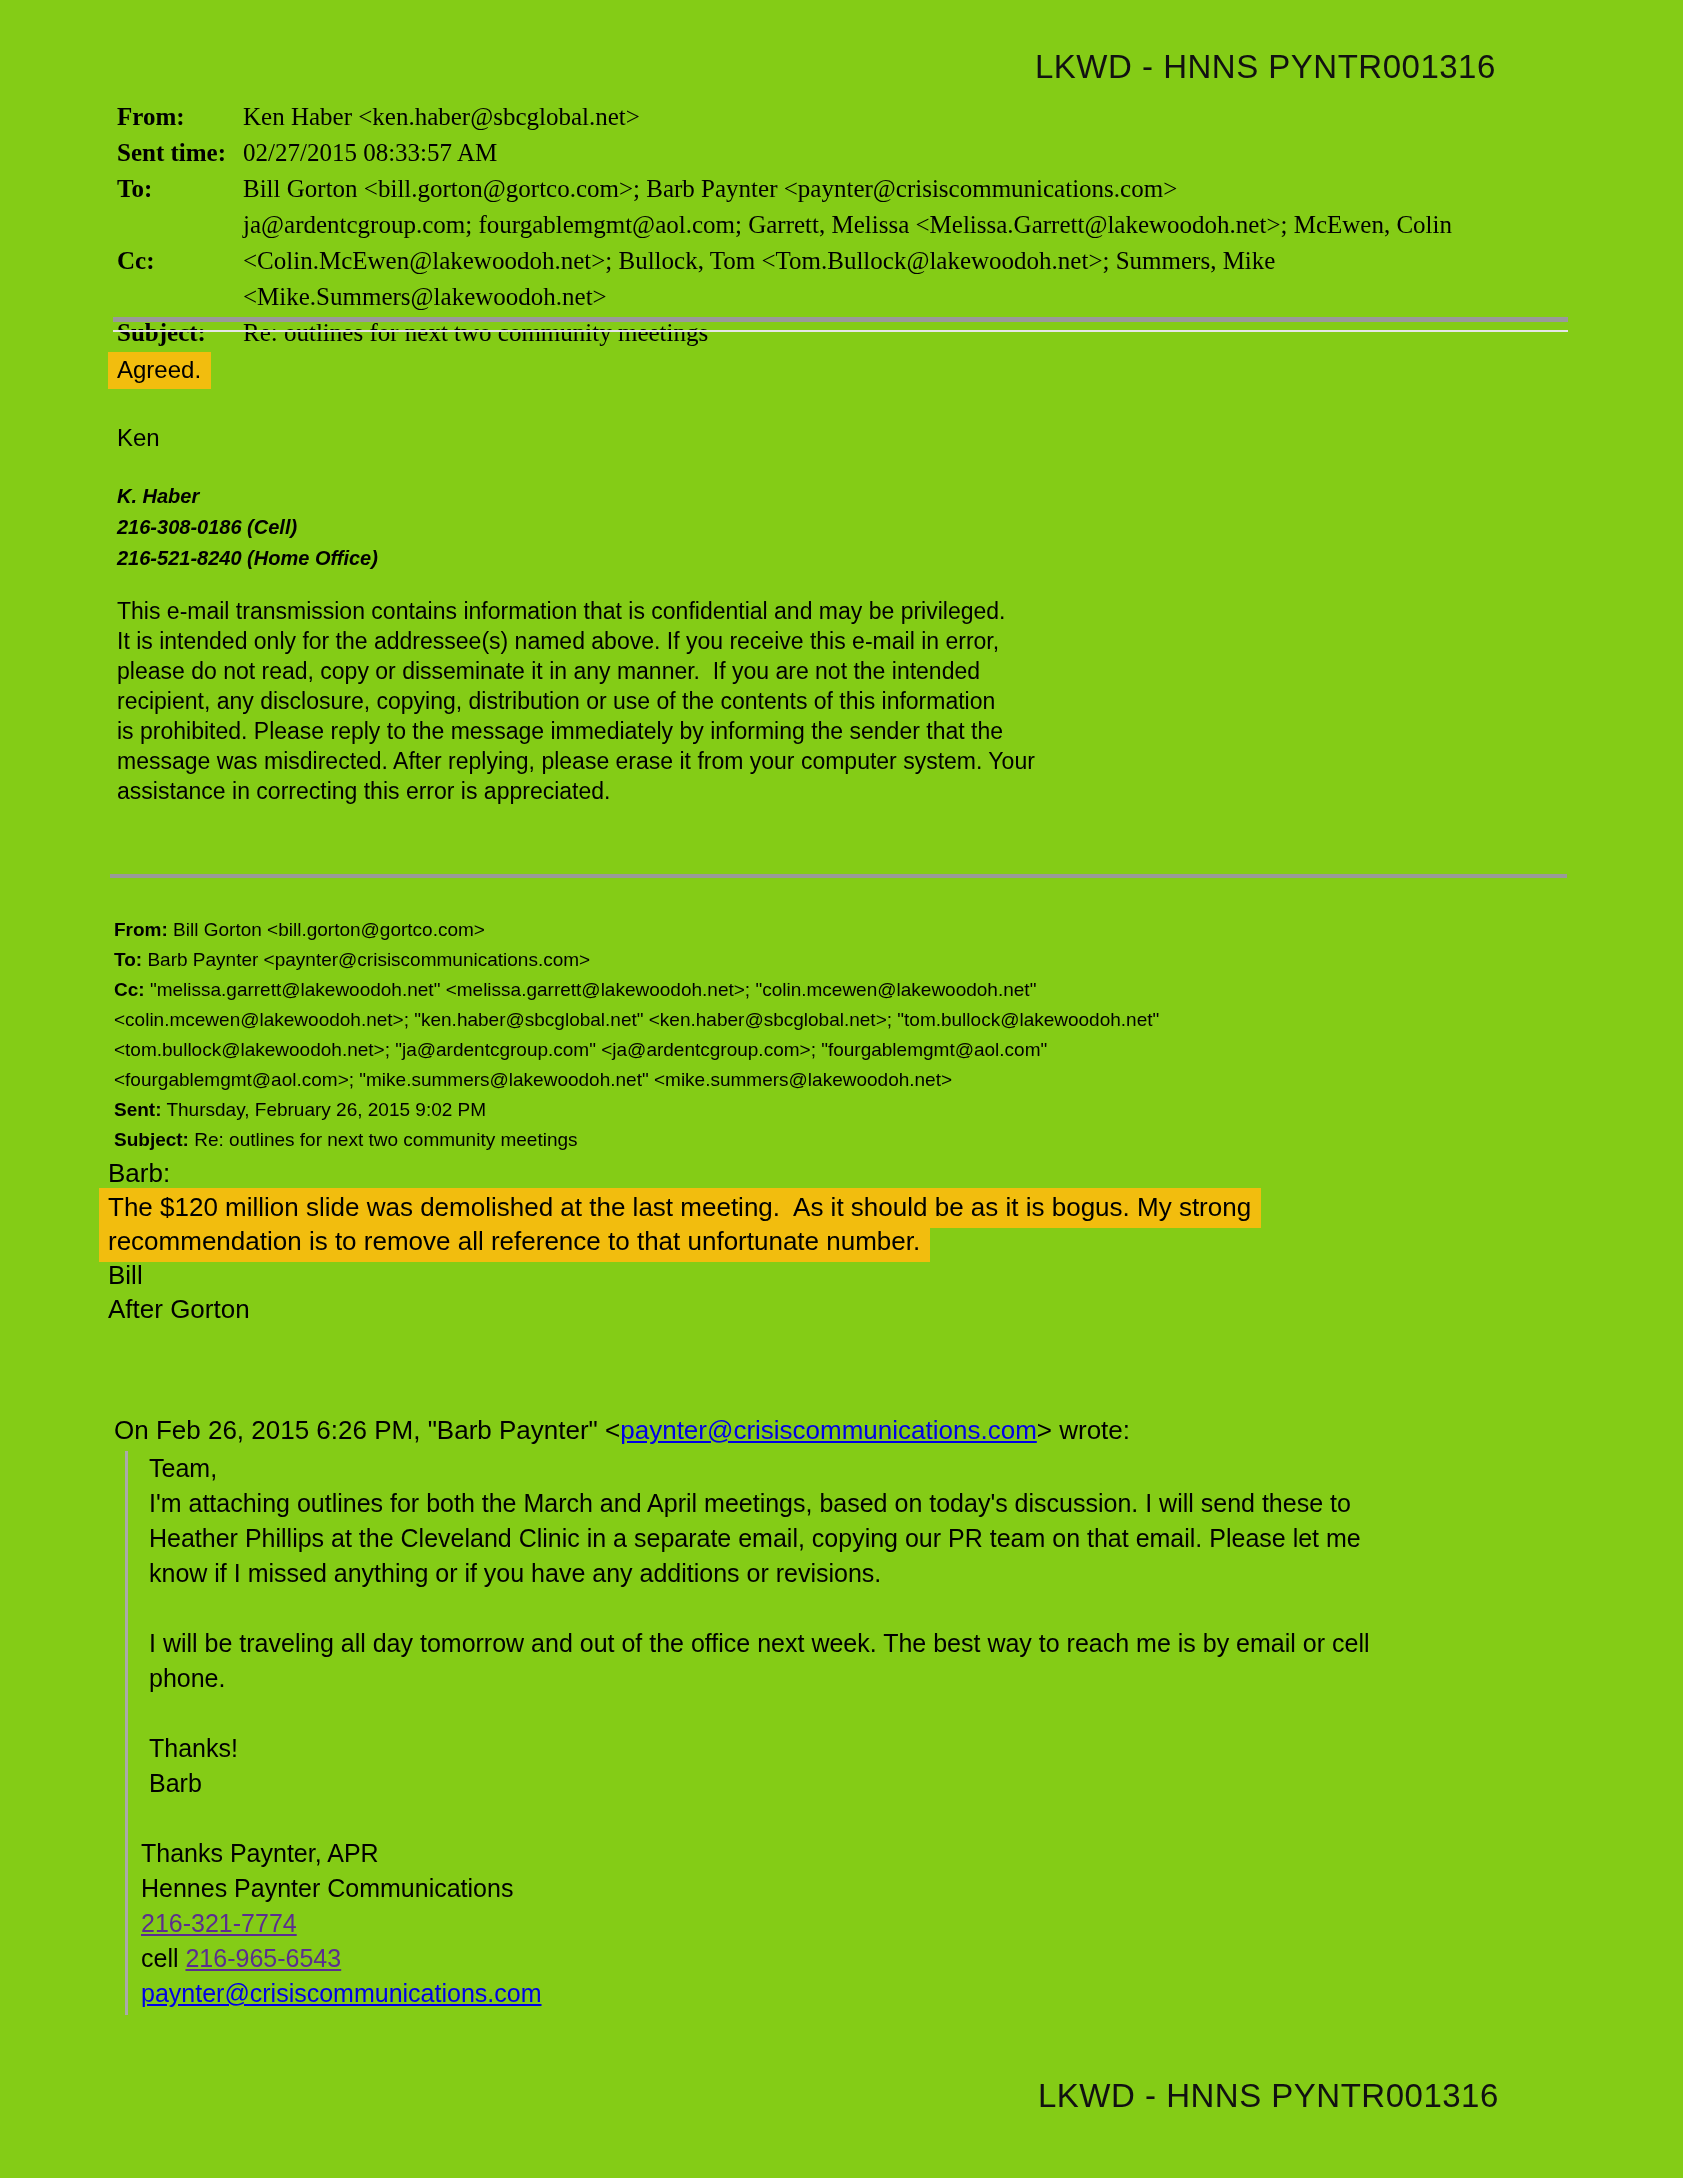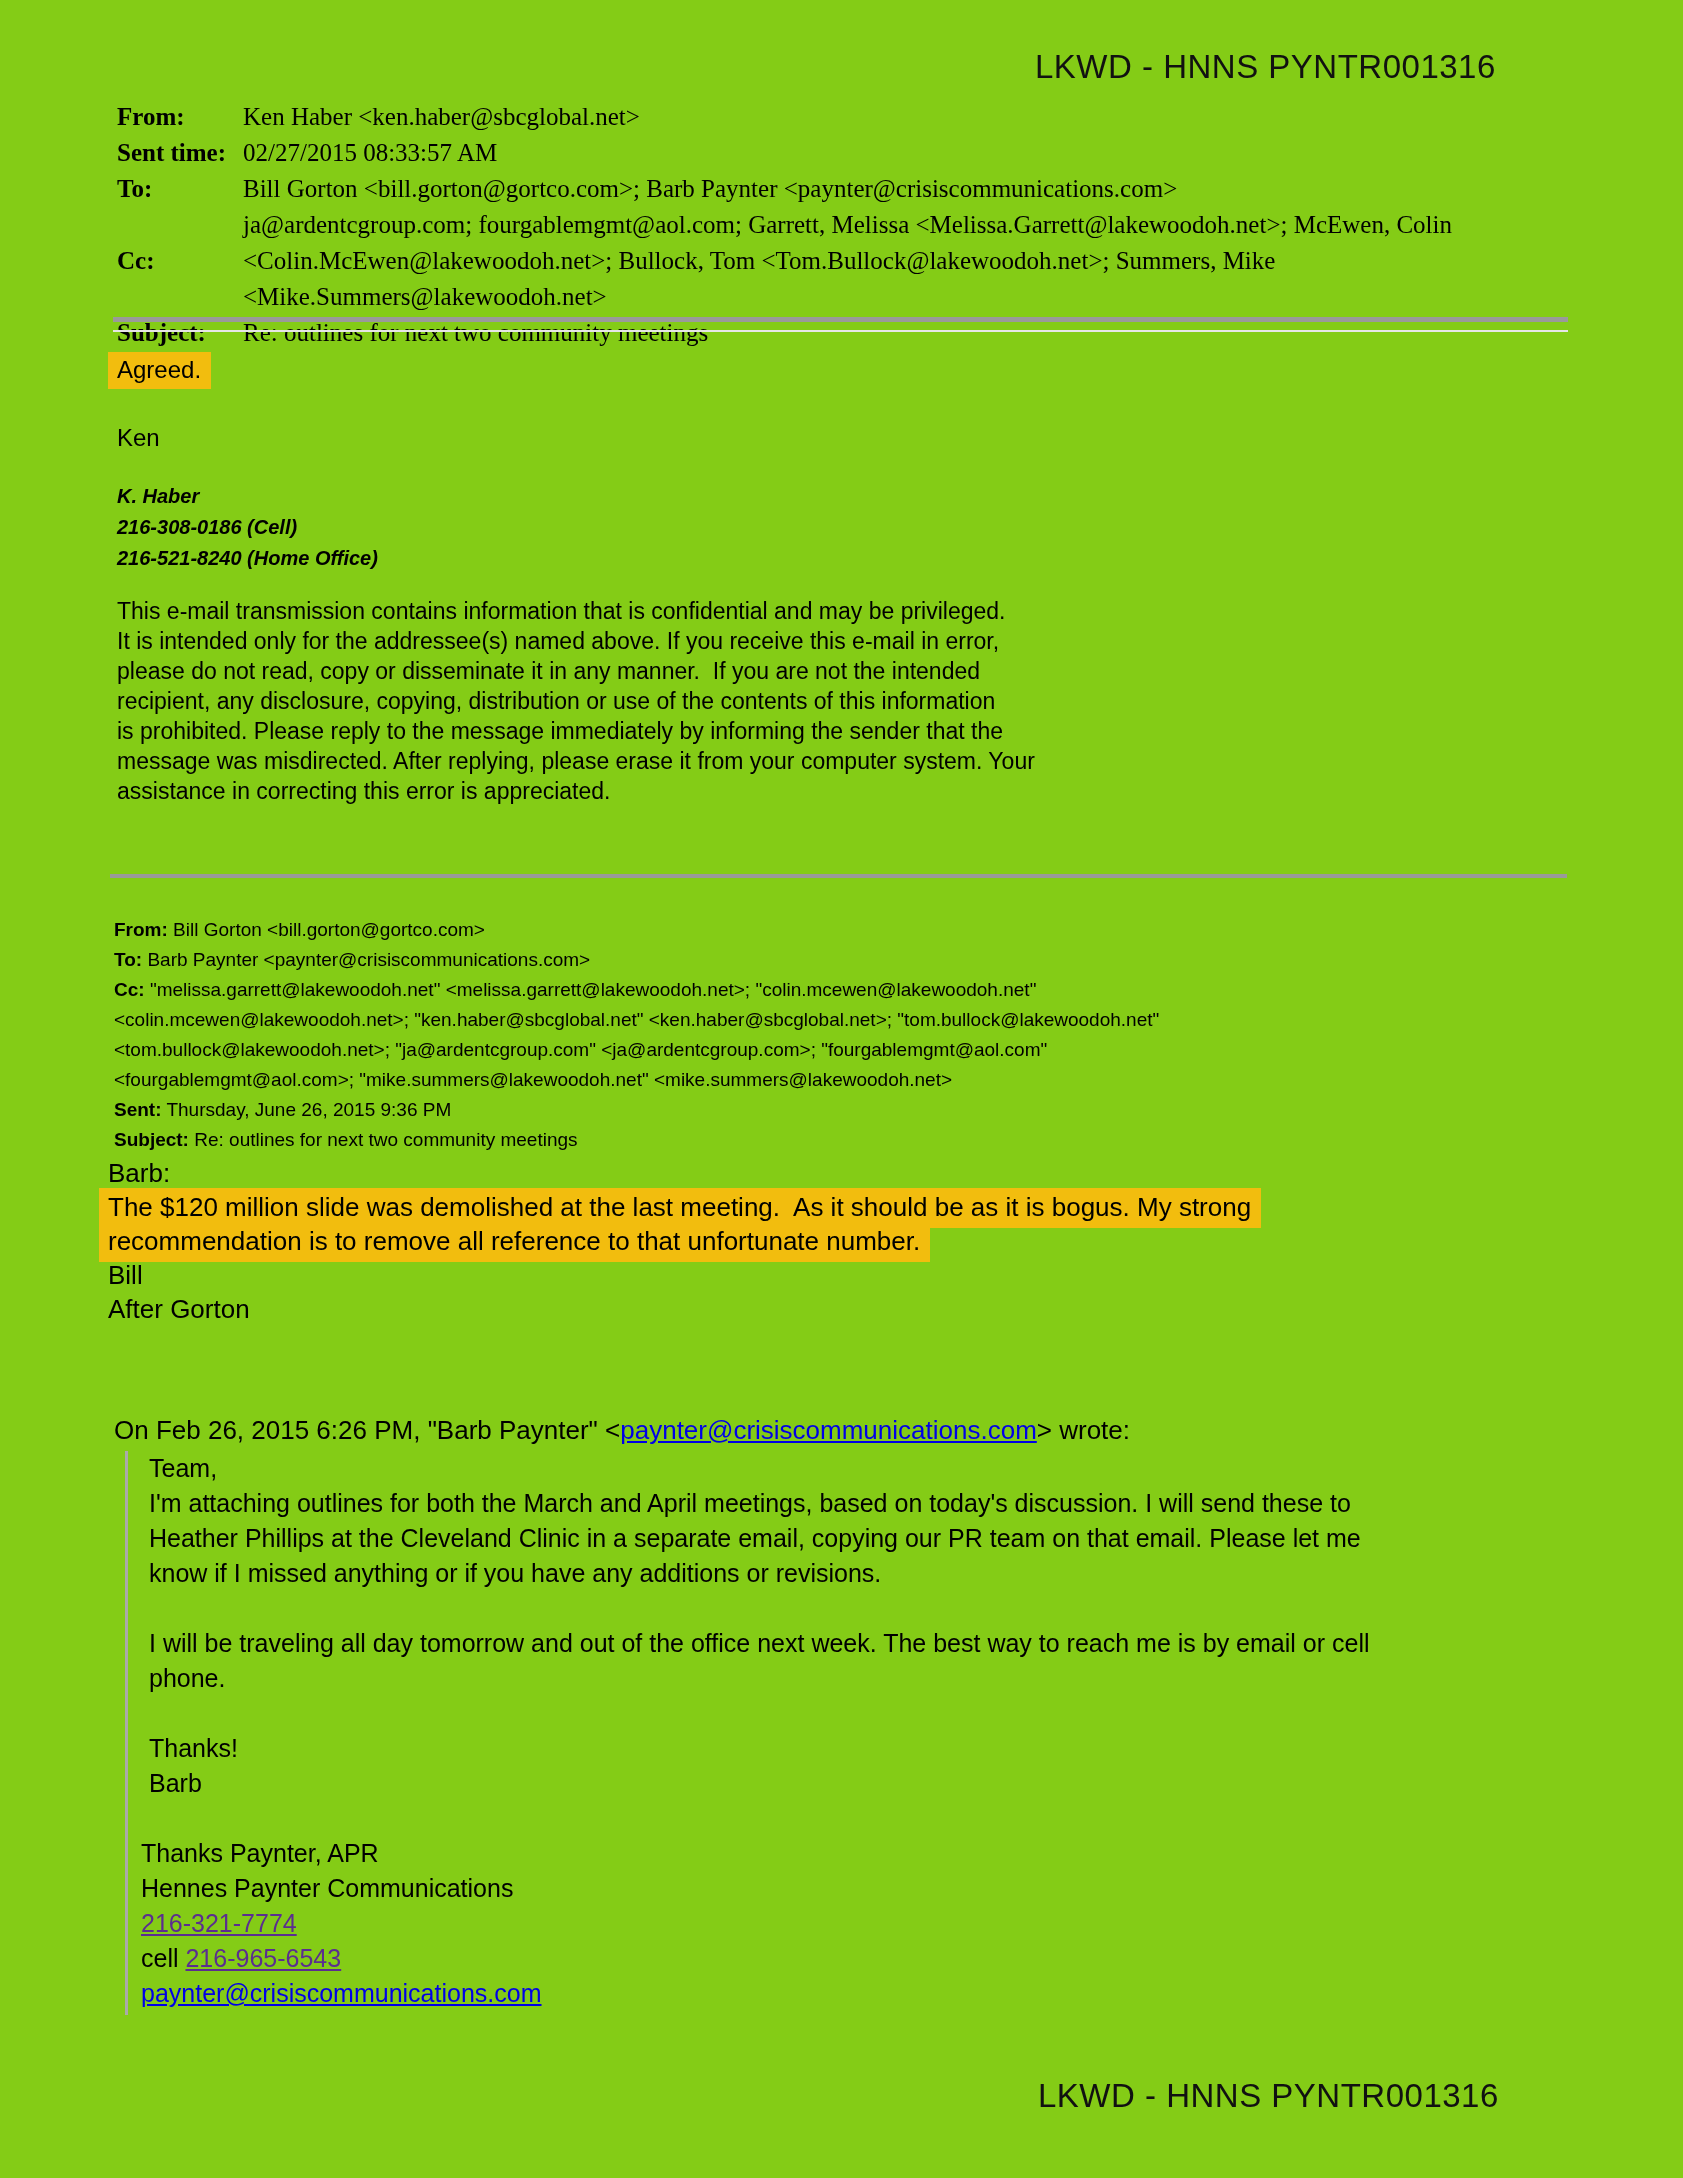--- a/index.html
+++ b/index.html
@@ -142,21 +142,21 @@
 
   <div class="rule rule2"></div>
 
   <div class="header2">
     <p><span class="b">From:</span><span> Bill Gorton &lt;bill.gorton@gortco.com&gt;</span></p>
     <p><span class="b">To:</span><span> Barb Paynter &lt;paynter@crisiscommunications.com&gt;</span></p>
     <p><span class="b">Cc:</span><span> "melissa.garrett@lakewoodoh.net" &lt;melissa.garrett@lakewoodoh.net&gt;; "colin.mcewen@lakewoodoh.net"
 &lt;colin.mcewen@lakewoodoh.net&gt;; "ken.haber@sbcglobal.net" &lt;ken.haber@sbcglobal.net&gt;; "tom.bullock@lakewoodoh.net"
 &lt;tom.bullock@lakewoodoh.net&gt;; "ja@ardentcgroup.com" &lt;ja@ardentcgroup.com&gt;; "fourgablemgmt@aol.com"
 &lt;fourgablemgmt@aol.com&gt;; "mike.summers@lakewoodoh.net" &lt;mike.summers@lakewoodoh.net&gt;</span></p>
-    <p><span class="b">Sent:</span><span> Thursday, June 26, 2015 9:36 PM</span></p>
+    <p><span class="b">Sent:</span><span> Thursday, February 26, 2015 9:02 PM</span></p>
     <p><span class="b">Subject:</span><span> Re: outlines for next two community meetings</span></p>
   </div>
 
   <div class="msg2">
     <div>Barb:</div>
     <div><span class="hl hl-block">The $120 million slide was demolished at the last meeting.  As it should be as it is bogus. My strong
 recommendation is to remove all reference to that unfortunate number.</span></div>
     <div>Bill</div>
     <div>After Gorton</div>
   </div>

